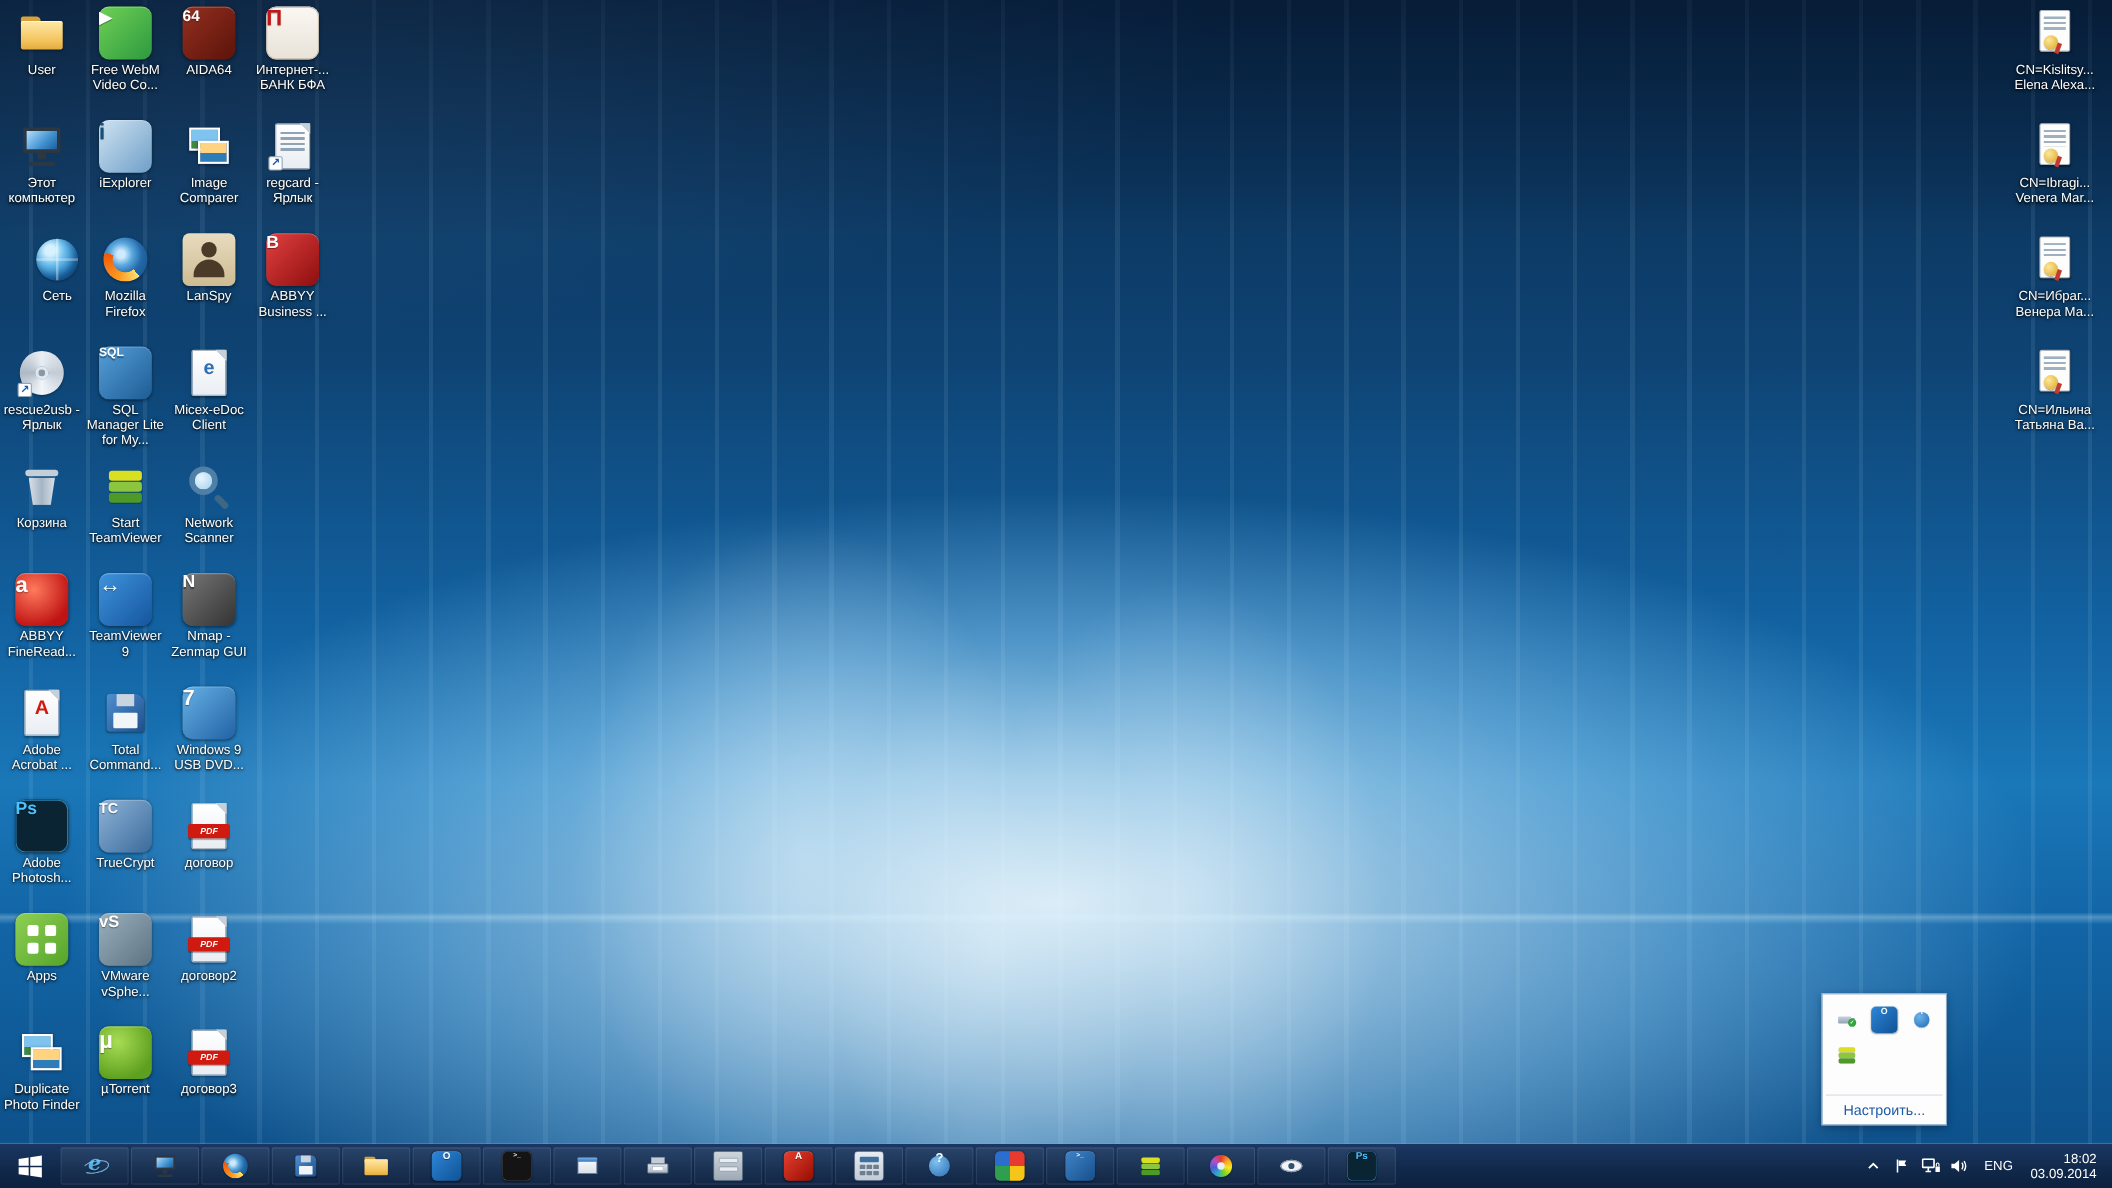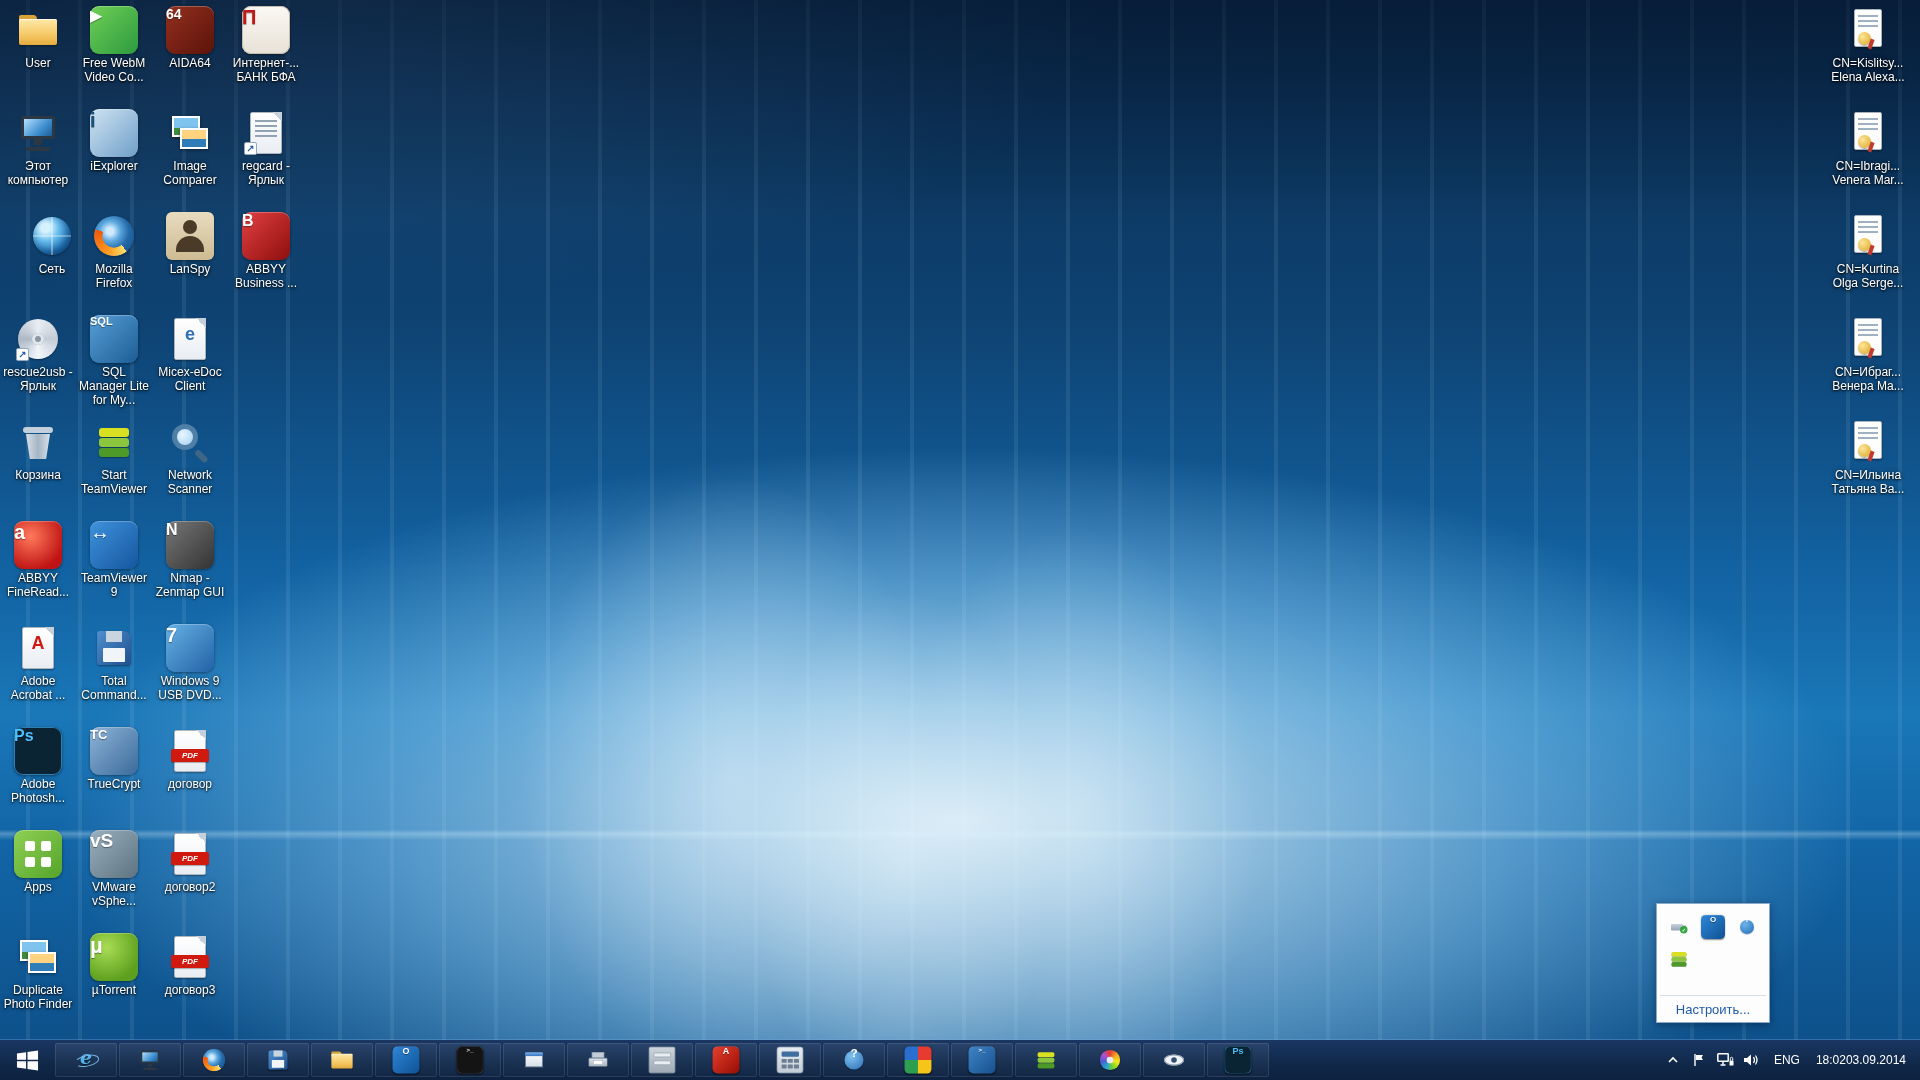--- a/index.html
+++ b/index.html
@@ -133,21 +133,21 @@
 
 .taskbar{position:absolute;left:0;right:0;bottom:0;height:40px;background:linear-gradient(180deg,#1a3763,#102849 60%,#0d2140);box-shadow:0 -1px 0 rgba(120,170,230,.35);display:flex;align-items:stretch;z-index:10}
 .start{width:54px;display:flex;align-items:center;justify-content:center;background:transparent;border:none;cursor:pointer}
 .tb-items{display:flex;align-items:stretch}
 .tb-btn{width:62px;display:flex;align-items:center;justify-content:center;background:linear-gradient(180deg,rgba(255,255,255,.07),rgba(255,255,255,.02));box-shadow:inset 0 0 0 1px rgba(255,255,255,.10);border:none;border-radius:2px;margin:3px 1px;cursor:pointer;overflow:visible;padding:0}
 .tb-btn .ic{transform:scale(.56)}
 .spacer{flex:1}
 .tray{display:flex;align-items:center;gap:1px;padding-right:8px;color:#fff}
 .tray-btn{width:25px;height:40px;display:flex;align-items:center;justify-content:center;background:none;border:none;cursor:pointer}
 .lang{font-size:12px;padding:0 9px;height:40px;display:flex;align-items:center;cursor:pointer}
-.clock{display:flex;align-items:flex-end;justify-content:space-between;font-size:12px;line-height:14px;padding:0 6px;cursor:default}
+.clock{display:flex;flex-direction:column;align-items:flex-end;justify-content:space-between;font-size:12px;line-height:14px;padding:0 6px;cursor:default}
 </style>
 </head>
 <body>
 
 <div class="wallpaper"></div>
 
 <div class="icon-grid" id="icon-grid">
     <div class="dicon" style="grid-area: 1 / 1;">
       <div class="ic ic-folder"></div>
       <div class="lbl">User</div>
@@ -255,21 +255,21 @@
       <div class="lbl">Total Command...</div>
     </div>
     <div class="dicon" style="grid-area: 8 / 2;">
       <div class="ic ic-tile" style="background: linear-gradient(135deg, rgb(143, 179, 216), rgb(58, 107, 155));">
         <span class="t-g" style="font-size:13px;">TC</span>
       </div>
       <div class="lbl">TrueCrypt</div>
     </div>
     <div class="dicon" style="grid-area: 9 / 2;">
       <div class="ic ic-tile" style="background: linear-gradient(135deg, rgb(155, 176, 189), rgb(93, 115, 130));">
-        <span class="t-g" style="font-size:19px;border-radius:10px;">vS</span>
+        <span class="t-g" style="font-size:15px;border-radius:10px;">vS</span>
       </div>
       <div class="lbl">VMware vSphe...</div>
     </div>
     <div class="dicon" style="grid-area: 10 / 2;">
       <div class="ic ic-tile" style="background: radial-gradient(circle at 35% 30%, rgb(168, 221, 85), rgb(93, 159, 30) 75%);">
         <span class="t-g" style="font-size:22px;">µ</span>
       </div>
       <div class="lbl">µTorrent</div>
     </div>
     <div class="dicon" style="grid-area: 1 / 3;">
@@ -375,28 +375,20 @@
       </div>
       <div class="lbl">CN=Kislitsy... Elena Alexa...</div>
     </div>
     <div class="dicon">
       <div class="ic ic-cert">
         <i class="c-page"></i>
         <i class="c-lines"></i>
         <i class="c-seal"></i>
       </div>
       <div class="lbl">CN=Ibragi... Venera Mar...</div>
-    </div>
-    <div class="dicon">
-      <div class="ic ic-cert">
-        <i class="c-page"></i>
-        <i class="c-lines"></i>
-        <i class="c-seal"></i>
-      </div>
-      <div class="lbl">CN=Kurtina Olga Serge...</div>
     </div>
     <div class="dicon">
       <div class="ic ic-cert">
         <i class="c-page"></i>
         <i class="c-lines"></i>
         <i class="c-seal"></i>
       </div>
       <div class="lbl">CN=Ибраг... Венера Ма...</div>
     </div>
     <div class="dicon">

